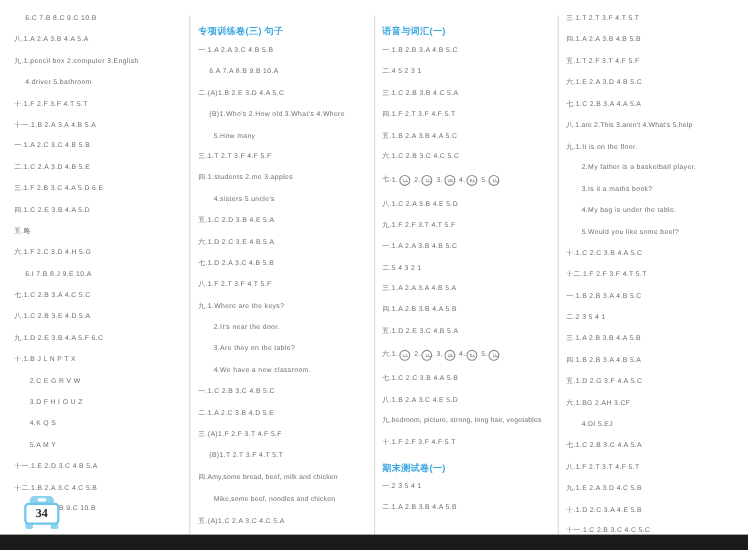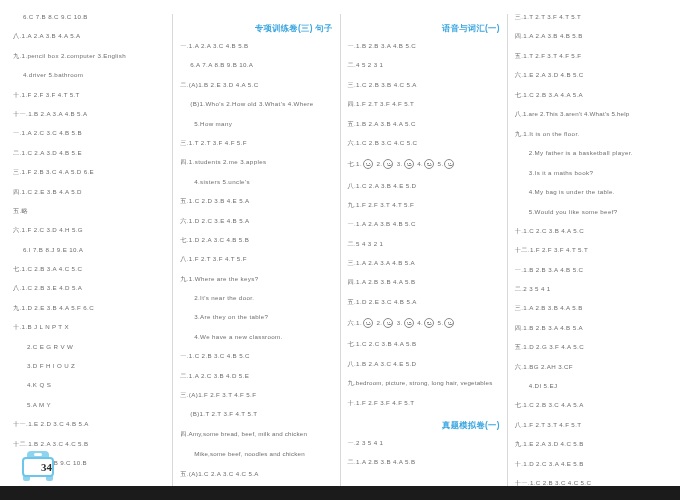--- a/index.html
+++ b/index.html
@@ -37,21 +37,21 @@
     padding: 0 7px;
     position: relative;
     min-width: 0;
   }
   .column + .column { border-left: 1px solid #d9d9d9; }
 
   .heading {
     color: #3aa6e0;
     font-size: 8.3px;
     font-weight: bold;
-    text-align: right;
+    text-align: left;
     letter-spacing: 0.3px;
     margin: 9px 0 9px 0;
     white-space: nowrap;
     transform: scale(1.0);
   }
   .line {
     color: #6e6e6e;
     font-size: 6.2px;
     line-height: 1;
     margin: 0 0 13.2px 0;
@@ -123,21 +123,21 @@
   }
   #page-badge .body {
     position: absolute;
     left: 4px; top: 6px;
     width: 32px; height: 20px;
     background: #ffffff;
     border: 2px solid #6cc5ea;
     border-radius: 4px;
     display: flex;
     align-items: center;
-    justify-content: flex-end;
+    justify-content: center;
   }
   #page-badge .num {
     color: #2b2b2b;
     font-size: 11px;
     font-weight: bold;
     line-height: 1;
     font-family: "Liberation Serif", serif;
   }
   #page-badge .foot-l, #page-badge .foot-r {
     position: absolute;
@@ -283,21 +283,21 @@
               <span class="smiley-num">5.</span>
               <span class="smiley">
                 <i></i>
               </span>
             </span>
           </span></div>
         <div class="line">七.1.C  2.C  3.B  4.A  5.B</div>
         <div class="line">八.1.B  2.A  3.C  4.E  5.D</div>
         <div class="line wrap">九.bedroom, picture, strong, long hair, vegetables</div>
         <div class="line">十.1.F  2.F  3.F  4.F  5.T</div>
-        <div class="heading">真题模拟卷(一)</div>
+        <div class="heading">期末测试卷(一)</div>
         <div class="line">一.2 3 5 4 1</div>
         <div class="line">二.1.A  2.B  3.B  4.A  5.B</div>
       </div>
     <div class="column">
         <div class="line">三.1.T  2.T  3.F  4.T  5.T</div>
         <div class="line">四.1.A  2.A  3.B  4.B  5.B</div>
         <div class="line">五.1.T  2.F  3.T  4.F  5.F</div>
         <div class="line">六.1.E  2.A  3.D  4.B  5.C</div>
         <div class="line">七.1.C  2.B  3.A  4.A  5.A</div>
         <div class="line wrap">八.1.are  2.This  3.aren't  4.What's  5.help</div>

